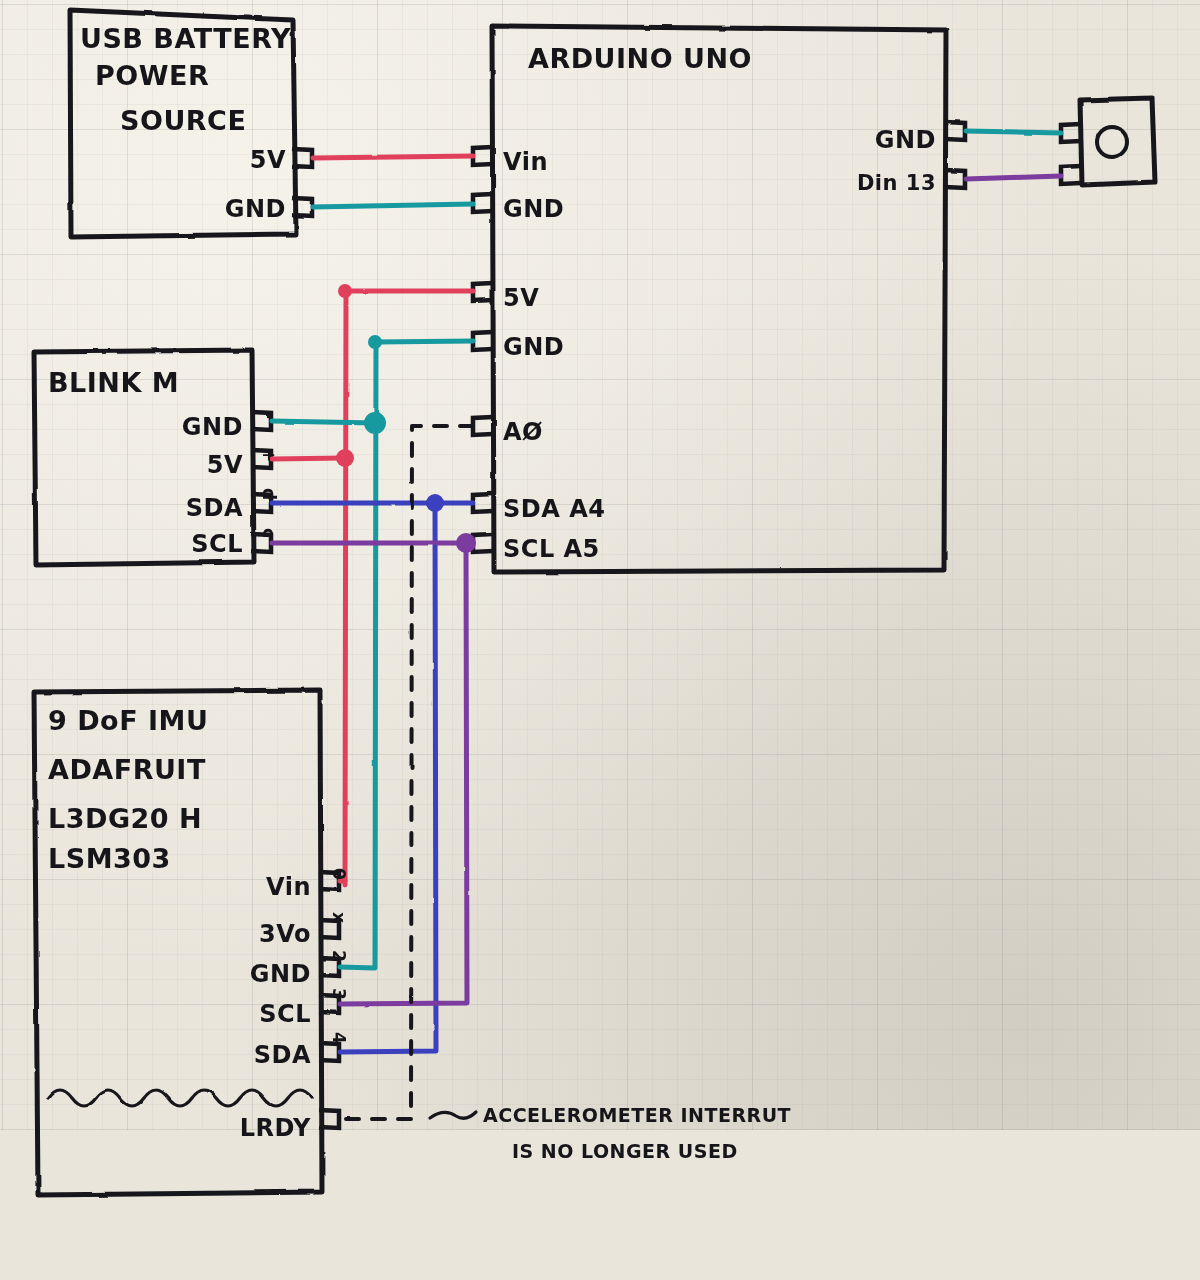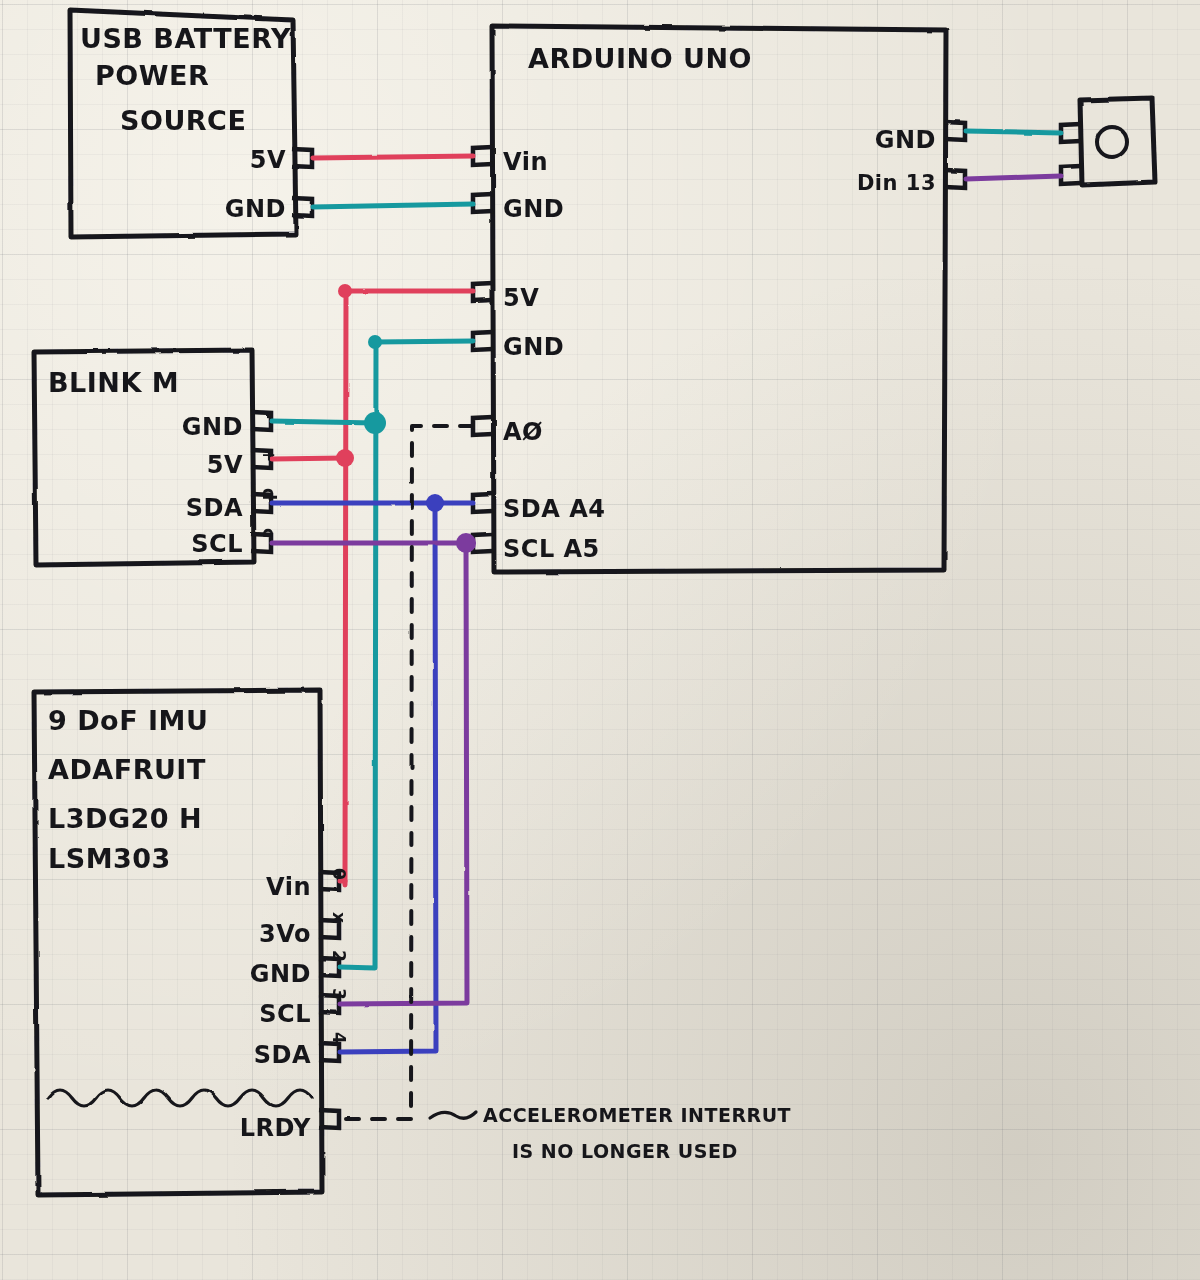--- a/index.html
+++ b/index.html
@@ -5,21 +5,21 @@
 <style>
   html,body{margin:0;padding:0;}
   body{
     width:1200px;height:1280px;
     background:#e9e5db;
     font-family:"DejaVu Sans", sans-serif;
     overflow:hidden;
   }
   #sheet{
     position:relative;
-    width:1200px;height:1280px;
+    width:1200px;height:1130px;
     background-color:#e9e5db;
     background-image:
       linear-gradient(to right, rgba(120,125,130,0.13) 1px, transparent 1px),
       linear-gradient(to bottom, rgba(120,125,130,0.13) 1px, transparent 1px),
       linear-gradient(to right, rgba(120,125,130,0.07) 1px, transparent 1px),
       linear-gradient(to bottom, rgba(120,125,130,0.07) 1px, transparent 1px),
       radial-gradient(ellipse at 20% 15%, rgba(255,253,246,0.55), rgba(0,0,0,0) 60%),
       radial-gradient(ellipse at 85% 90%, rgba(150,145,132,0.28), rgba(0,0,0,0) 55%);
     background-size:125px 125px,125px 125px,25px 25px,25px 25px,100% 100%,100% 100%;
     background-position:2px 4px,2px 4px,2px 4px,2px 4px,0 0,0 0;

